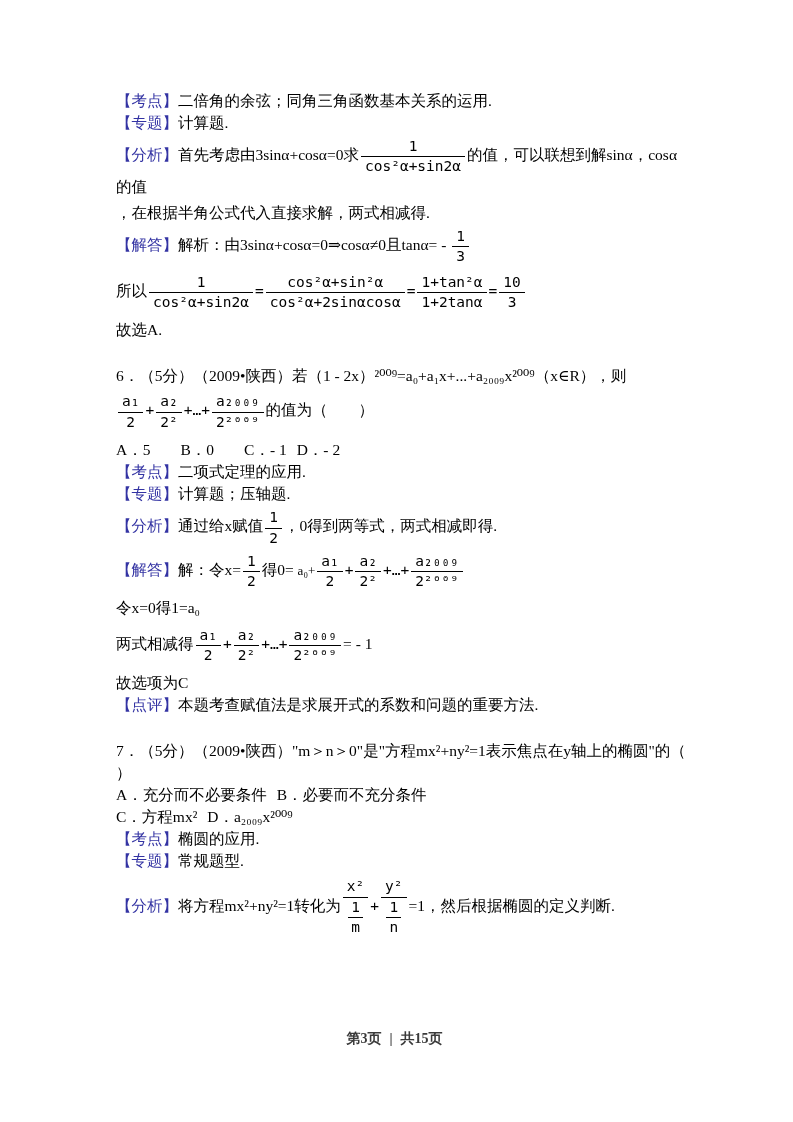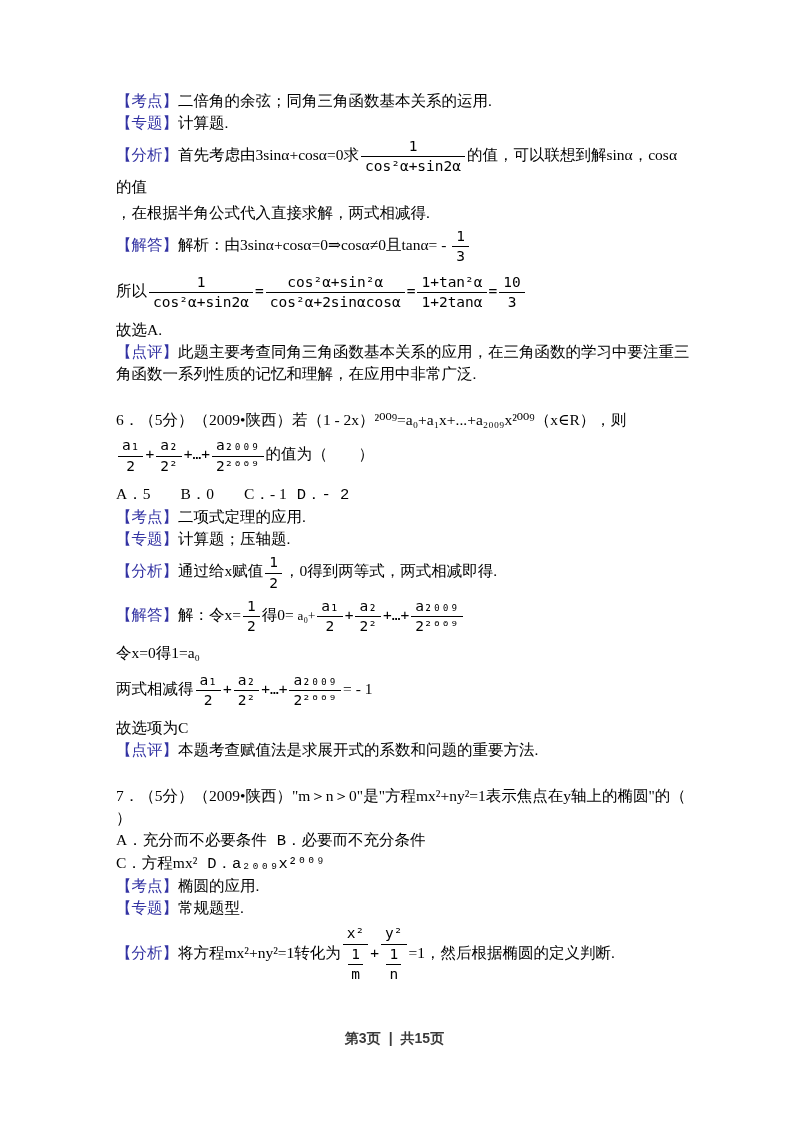--- a/index.html
+++ b/index.html
@@ -25,26 +25,26 @@
   .frac > .num { display:block; border-bottom:1px solid #000; padding:0 4px 1px; }
   .frac > .den { display:block; padding:1px 4px 0; }
   .frac .frac.inner { vertical-align:baseline; margin:0; }
   .frac .frac.inner > .num { padding:0 3px 1px; }
   .frac .frac.inner > .den { padding:1px 3px 0; }
   .formula-line { margin:4px 0; }
   .eq-sign { font-family:"DejaVu Sans Mono","Liberation Mono",monospace; font-size:14.5px; }
   .mono { font-family:Liberation Serif, serif; font-size:13px; }
   .section-space { height:24px; }
   .choice { margin-right:30px; }
-  .choice-last { margin-right:0;font-family:Liberation Mono, monospace; }
+  .choice-last { margin-right:0; }
   .choice-tight { margin-right:10px; }
   .footer {
     position:absolute; left:0; right:0; top:1030px;
     text-align:center;
-    font-family:Liberation Sans, sans-serif;
+    font-family:Liberation Serif, serif;
     font-size:14px; font-weight:600; color:#3a3a3a;
   }
   .footer span { margin:0 4px; }
 </style>
 </head>
 <body>
 
 <div class="page">
   <div class="content">
 
@@ -61,23 +61,20 @@
       <span>，在根据半角公式代入直接求解，两式相减得.</span>
     </div>
     <div class="line formula-line">
       <span class="label">【解答】</span><span>解析：由3sinα+cosα=0⇒cosα≠0且tanα= - </span><span class="frac"><span class="num">1</span><span class="den">3</span></span>
     </div>
     <div class="line formula-line" style="margin:8px 0;">
       <span>所以</span><span class="frac"><span class="num">1</span><span class="den">cos²α+sin2α</span></span><span class="eq-sign">=</span><span class="frac"><span class="num">cos²α+sin²α</span><span class="den">cos²α+2sinαcosα</span></span><span class="eq-sign">=</span><span class="frac"><span class="num">1+tan²α</span><span class="den">1+2tanα</span></span><span class="eq-sign">=</span><span class="frac"><span class="num">10</span><span class="den">3</span></span>
     </div>
     <div class="line">
       <span>故选A.</span>
-    </div>
-    <div class="line">
-      <span class="label">【点评】</span><span>此题主要考查同角三角函数基本关系的应用，在三角函数的学习中要注重三角函数一系列性质的记忆和理解，在应用中非常广泛.</span>
     </div>
 
     <div class="section-space"></div>
 
     <div class="line">
       <span>6．（5分）（2009•陕西）若（1 - 2x）²⁰⁰⁹=a₀+a₁x+...+a₂₀₀₉x²⁰⁰⁹（x∈R），则</span>
     </div>
     <div class="line formula-line" style="margin:6px 0;">
       <span class="frac"><span class="num">a₁</span><span class="den">2</span></span><span class="eq-sign">+</span><span class="frac"><span class="num">a₂</span><span class="den">2²</span></span><span class="eq-sign">+…+</span><span class="frac"><span class="num">a₂₀₀₉</span><span class="den">2²⁰⁰⁹</span></span><span>的值为（　　）</span>
     </div>

